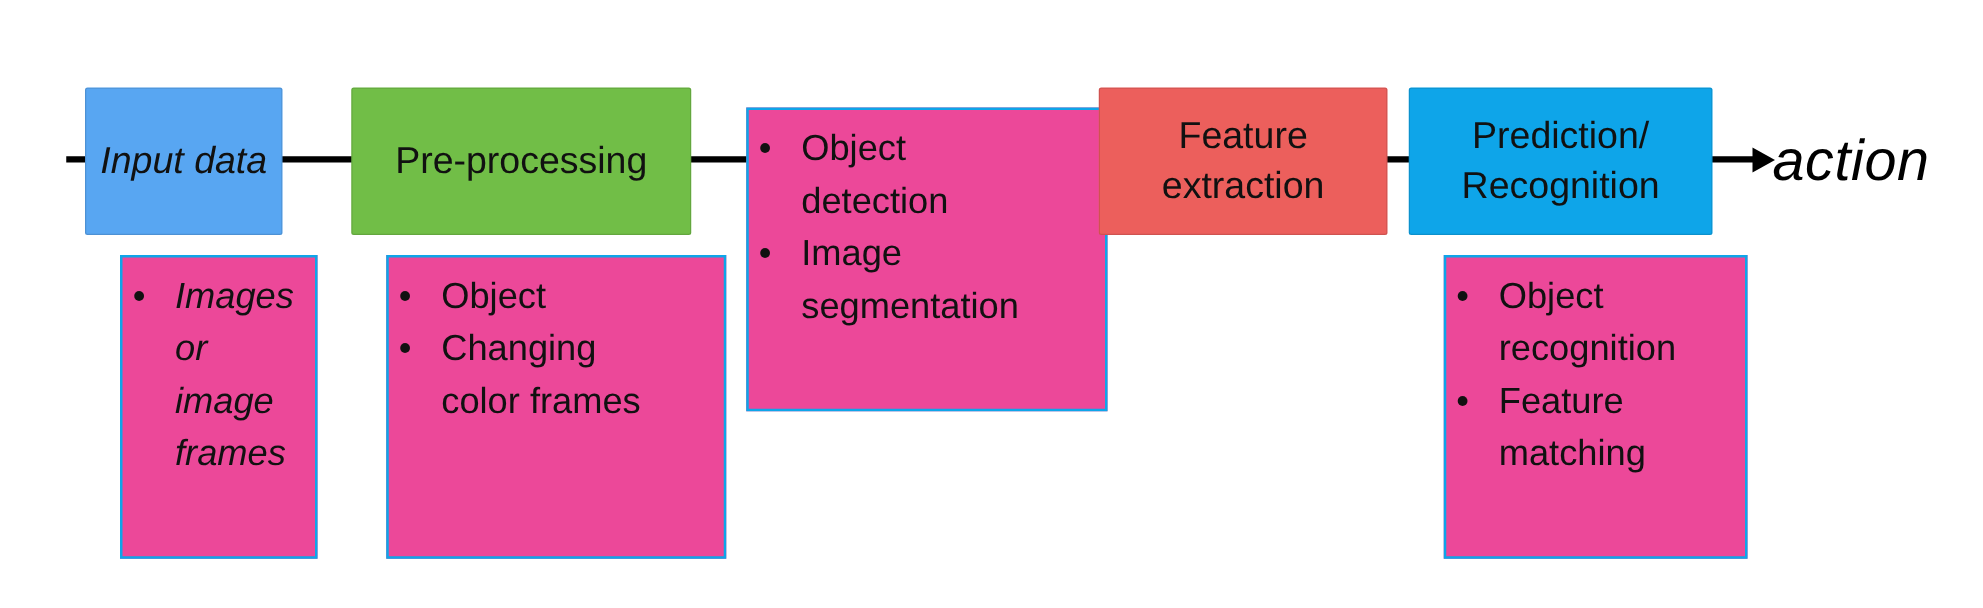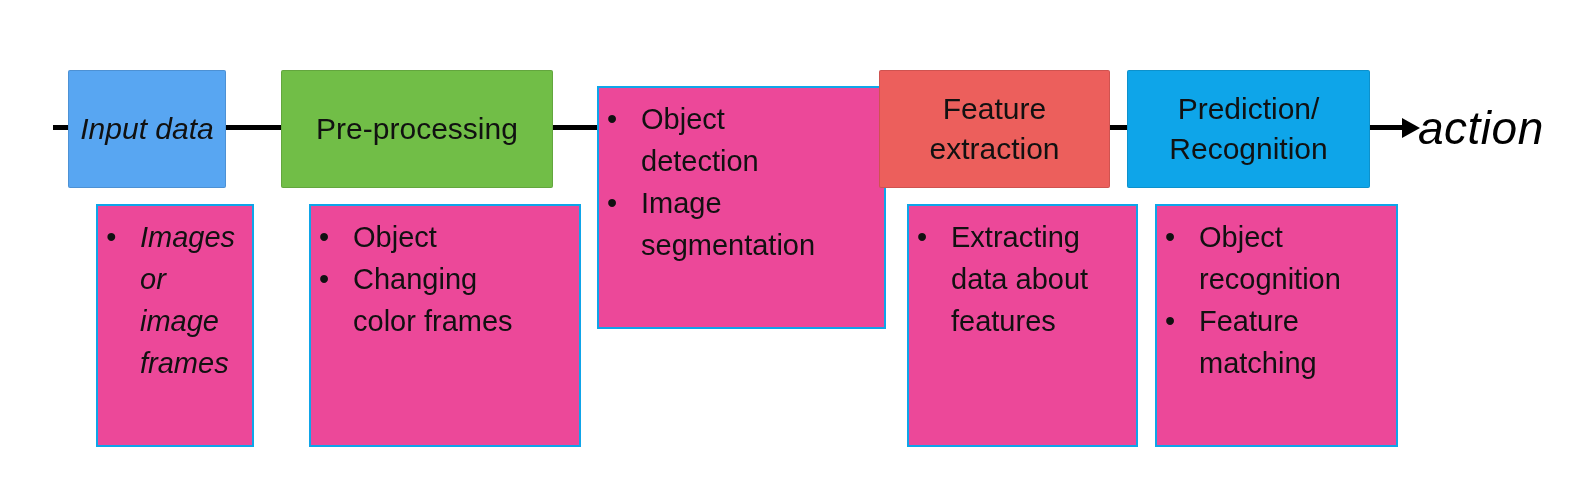--- a/index.html
+++ b/index.html
@@ -154,27 +154,20 @@
 segmentation</li>
       </ul>
     </div>
   </div>
 
   <div class="col c4">
     <div class="stage-box" style="background-color: rgb(236, 95, 92);">
       <span class="stage-label">Feature
 extraction</span>
     </div>
-    <div class="detail-box">
-      <ul class="detail-list">
-        <li>Extracting
-data about
-features</li>
-      </ul>
-    </div>
   </div>
 
   <div class="col c5">
     <div class="stage-box" style="background-color: #0ea5e9; align-items: center;">
       <span class="stage-label">Prediction/
 Recognition</span>
     </div>
     <div class="detail-box">
       <ul class="detail-list">
         <li>Object

